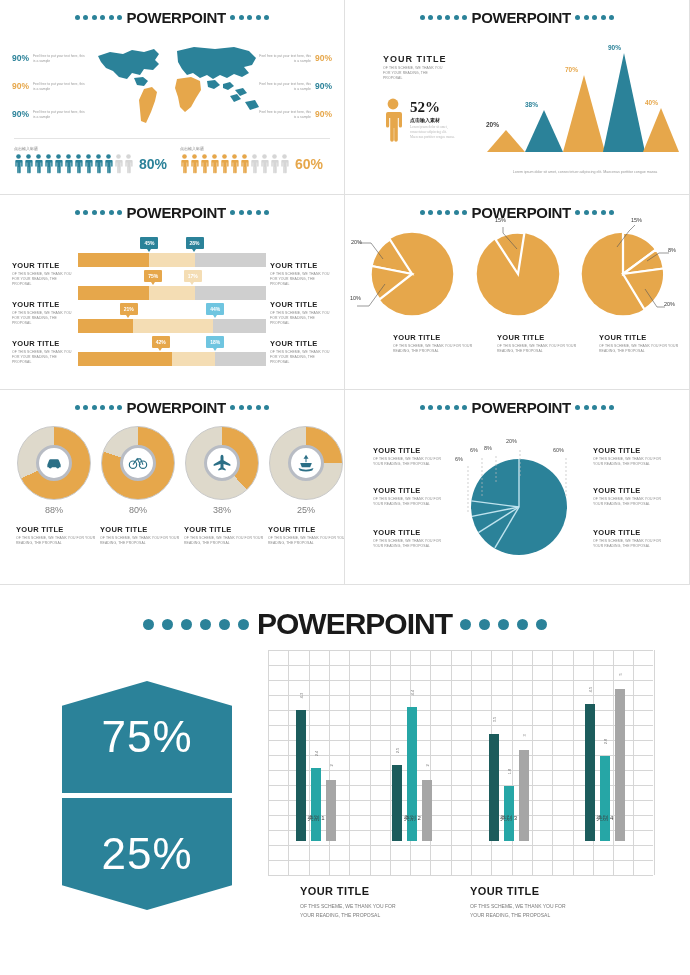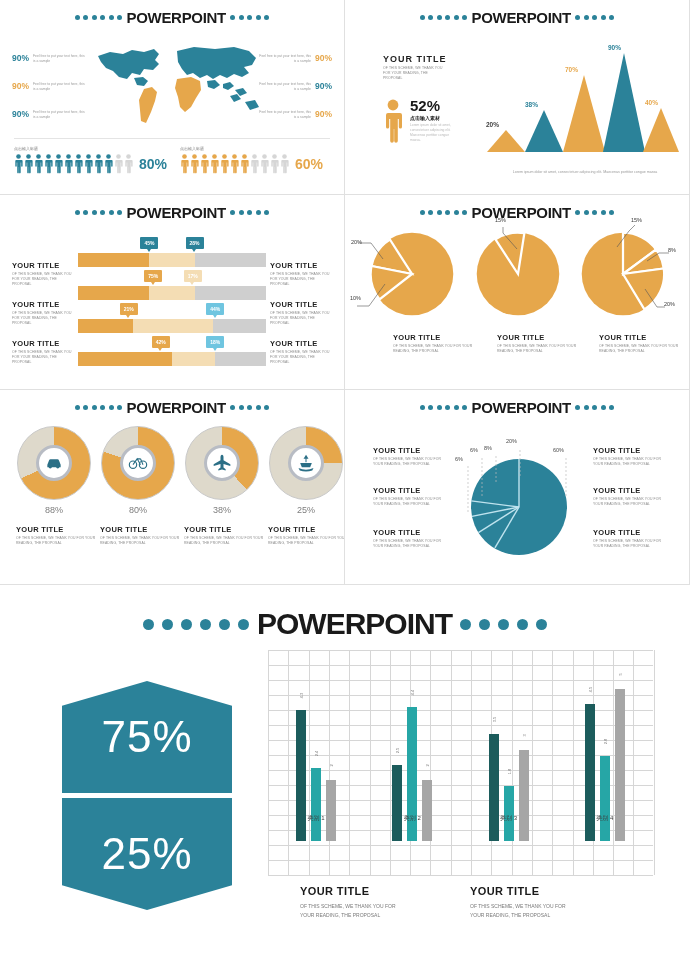--- a/index.html
+++ b/index.html
@@ -55,21 +55,21 @@
   .ppl-row { display: flex; align-items: center; gap: 6px; }
   .big-pct { font-size: 14px; font-weight: bold; }
   svg { display: block; }
 
   
   .tri-wrap { position: absolute; left: 140px; bottom: 42px; width: 195px; height: 110px; }
   .tri { position: absolute; bottom: 0; width: 0; height: 0; }
   .tri-lbl { position: absolute; font-size: 6.5px; font-weight: bold; }
   .s2-cap { position: absolute; left: 150px; bottom: 18px; width: 180px; text-align: center;
             font-size: 3.6px; color: #9a9a9a; line-height: 1.6; }
-  .s2-52 { position: absolute; left: 38px; top: 98px; display: flex; gap: 7px; align-items: flex-end; }
+  .s2-52 { position: absolute; left: 38px; top: 98px; display: flex; gap: 7px; align-items: center; font-family: Liberation Serif, serif; }
   .s2-52-num { font-size: 15px; font-weight: bold; color: #1a1a1a; line-height: 1; }
   .s2-52-cn { font-size: 5px; font-weight: bold; color: #1f1f1f; margin-top: 2px; }
   .s2-52-lorem { font-size: 3.3px; color: #b9b9b9; line-height: 1.5; margin-top: 2px; width: 48px; }
 
   
   .bar-area { position: absolute; left: 78px; top: 58px; width: 188px; }
   .bar-row { position: relative; height: 14px; margin-bottom: 19px; display: flex; }
   .bseg { height: 100%; }
   .callout { position: absolute; top: -16px; height: 12px; padding: 0 4px;
              display: flex; align-items: center; justify-content: center;

